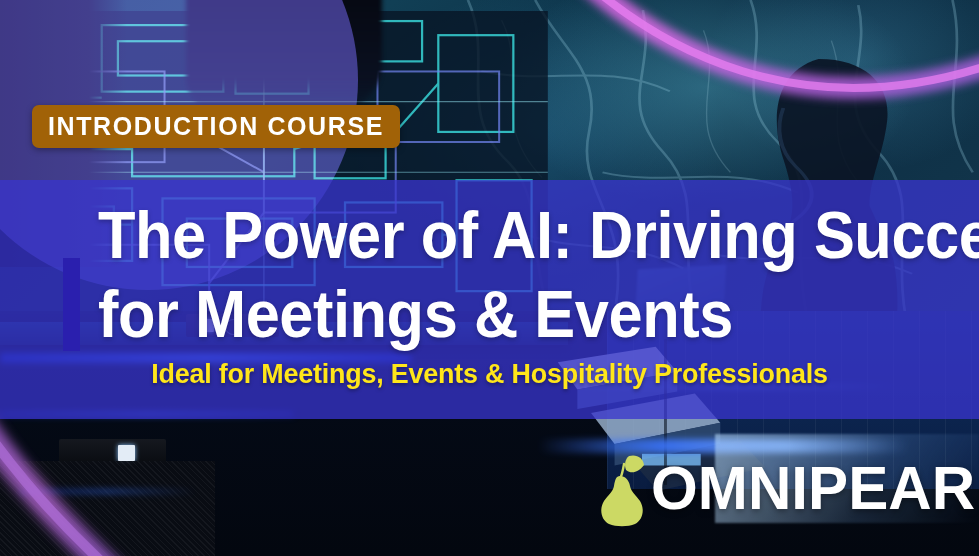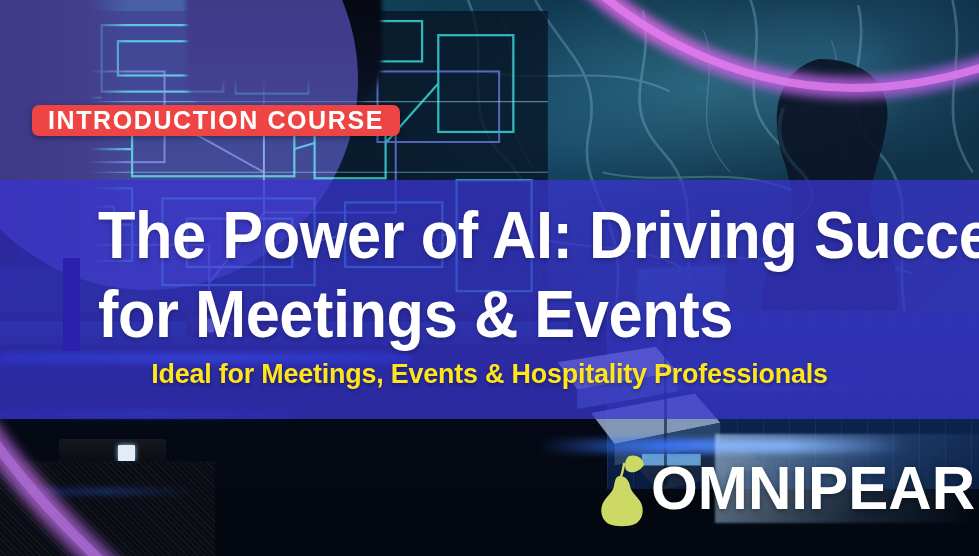--- a/index.html
+++ b/index.html
@@ -147,22 +147,22 @@
 
   
   .panel{
     position:absolute;left:0;top:180px;width:979px;height:239px;
     background:rgba(56,52,205,.76);
   }
 
   
   .badge{
     position:absolute;left:32px;top:105px;
-    width:368px;height:31px;
-    background:#ef4444;
+    width:368px;height:43px;
+    background:#a16207;
     border-radius:7px;
     display:flex;align-items:center;justify-content:center;
     box-shadow:0 2px 6px rgba(0,0,0,.35);
   }
   .badge-text{
     color:#ffffff;
     font-size:25px;
     font-weight:bold;
     letter-spacing:1.6px;
     font-family:"Liberation Sans", sans-serif;

